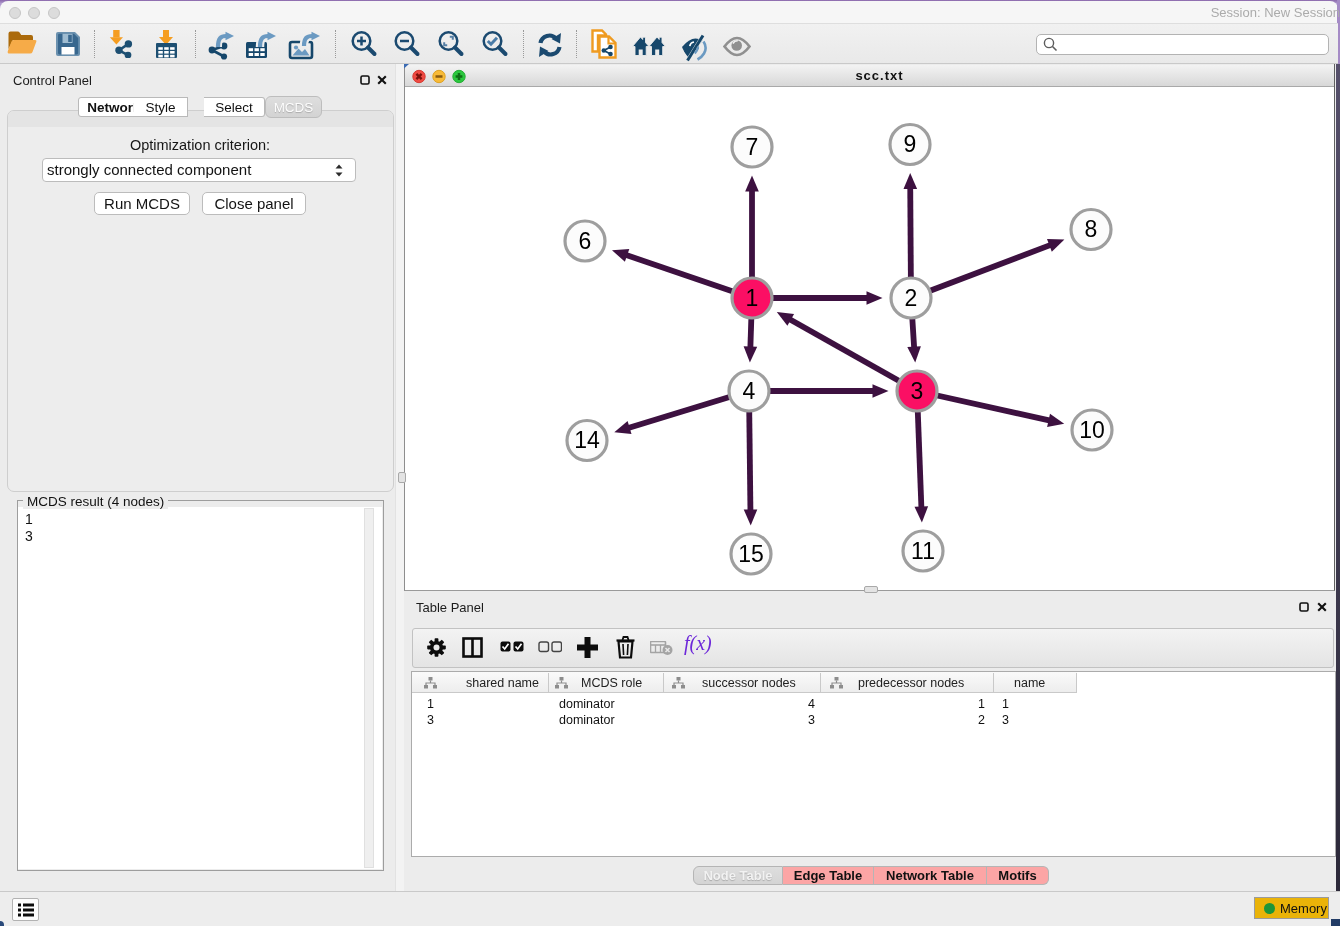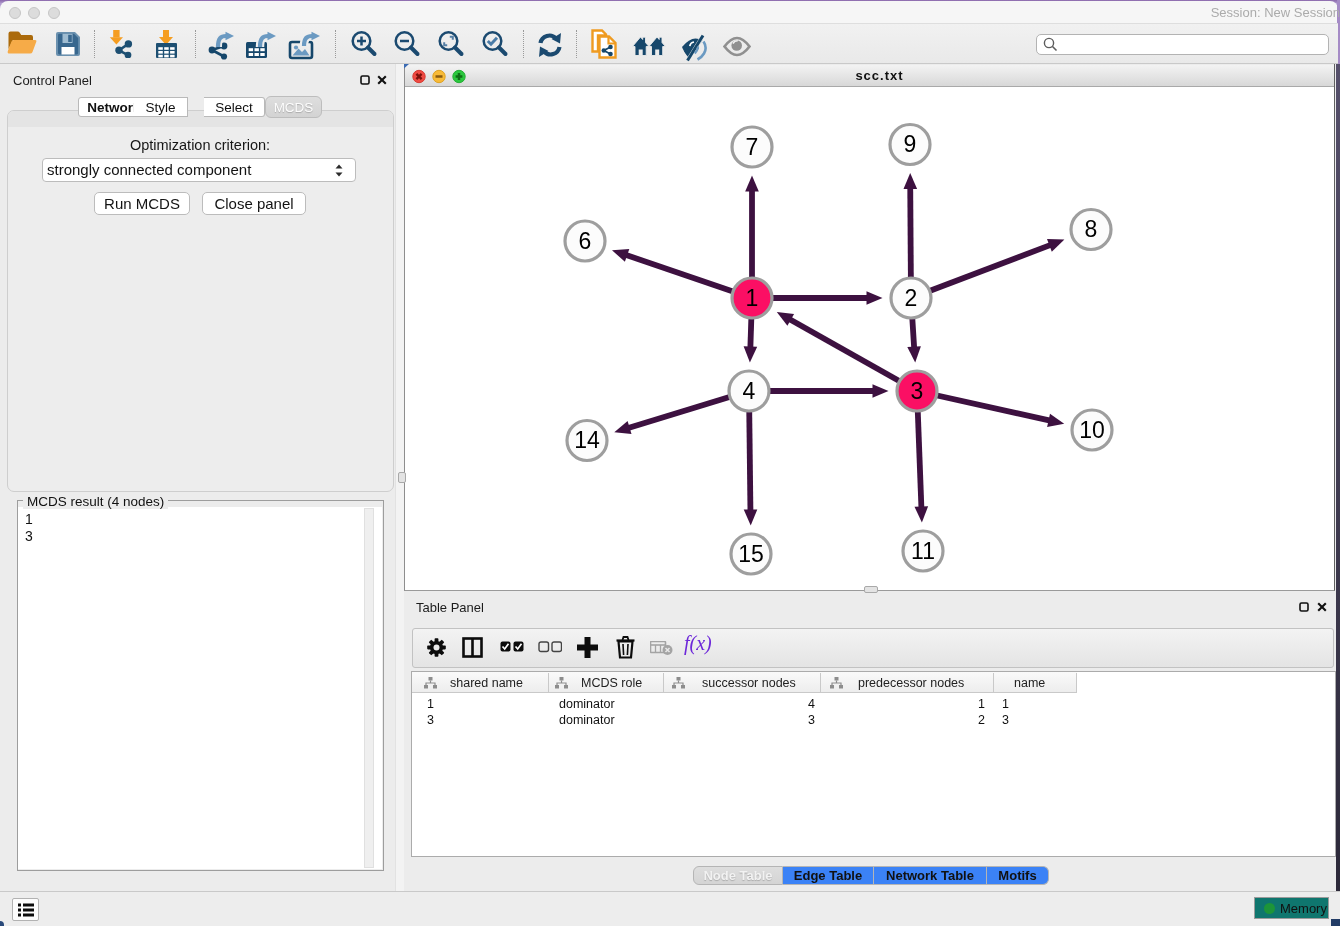--- a/index.html
+++ b/index.html
@@ -40,25 +40,25 @@
 #grip-left { left:398px; top:472px; width:8px; height:11px; background:#e3e3e3; border:1px solid #a9a9a9; border-radius:2px; }
 #grip-bottom { left:864px; top:586px; width:14px; height:7px; background:#e3e3e3; border:1px solid #a9a9a9; border-radius:2px; }
 
 #tp-title { left:416px; top:600px; font-size:13px; color:#1c1c1c; }
 #tp-toolbar { left:412px; top:628px; width:922px; height:40px; background:linear-gradient(#f3f3f3,#e4e4e4); border:1px solid #c2c2c2; border-radius:3px; }
 #tablebox { left:411px; top:671px; width:925px; height:186px; background:#fff; border:1px solid #ababab; }
 #thead { left:412px; top:672px; width:665px; height:21px; background:linear-gradient(#fafafa,#ededed); border-bottom:1px solid #c9c9c9; }
 .hsep { position:absolute; top:673px; height:19px; width:0; border-left:1px solid #c9c9c9; }
 .htxt { position:absolute; top:676px; font-size:12.5px; color:#222; }
 .rtxt { position:absolute; font-size:12.5px; color:#111; }
-.bt { position:absolute; top:866px; height:19px; background:#3b82f6; border:1px solid #b5b5b5; font-size:13px; font-weight:bold; color:#111; text-align:center; line-height:18px; }
+.bt { position:absolute; top:866px; height:19px; background:#fca5a5; border:1px solid #b5b5b5; font-size:13px; font-weight:bold; color:#111; text-align:center; line-height:18px; }
 #statusline { left:0; top:891px; width:1340px; height:1px; background:#c9c9c9; }
 #statusbar { left:0; top:892px; width:1340px; height:34px; background:#ededed; }
 #listbtn { left:12px; top:898px; width:27px; height:23px; background:#fdfdfd; border:1px solid #b2b2b2; border-radius:2px; }
-#membtn { left:1254px; top:897px; width:75px; height:22px; background:#0f766e; border:1px solid #9b9b9b; font-size:13px; color:#111; }
+#membtn { left:1254px; top:897px; width:75px; height:22px; background:#eab308; border:1px solid #9b9b9b; font-size:13px; color:#111; }
 </style>
 </head>
 <body>
 <div id="purpletop" class="abs"></div>
 <div id="titlebar" class="abs"></div>
 <div id="rightpurple" class="abs"></div>
 <div id="rightdark" class="abs"></div>
 <div class="tl" style="left:9px;"></div>
 <div class="tl" style="left:28px;"></div>
 <div class="tl" style="left:48px;"></div>
@@ -357,21 +357,21 @@
  <path d="M15.5 7 L19.5 11 M19.5 7 L15.5 11" stroke="#e9e9e9" stroke-width="1.5"></path>
 </svg>
 <div class="abs" style="left:684px; top:632px; font-family:'Liberation Serif',serif; font-style:italic; font-size:20px; color:#6d28d9;text-align:center;">f(x)</div>
 <div id="tablebox" class="abs"></div>
 <div id="thead" class="abs"></div>
 <div class="hsep" style="left:548px;"></div>
 <div class="hsep" style="left:663px;"></div>
 <div class="hsep" style="left:820px;"></div>
 <div class="hsep" style="left:993px;"></div>
 <div class="hsep" style="left:1076px;"></div>
-<div class="htxt" style="left:450px;">shared name</div>
+<div class="htxt" style="left:466px;">shared name</div>
 <div class="htxt" style="left:581px;">MCDS role</div>
 <div class="htxt" style="left:702px;">successor nodes</div>
 <div class="htxt" style="left:858px;">predecessor nodes</div>
 <div class="htxt" style="left:1014px;">name</div>
 <svg class="abs hico" style="left:424px; top:677px;" width="13" height="12" viewBox="0 0 13 12">
     <g fill="#8d8d8d">
       <rect x="4.5" y="0" width="4" height="3.5"></rect>
       <rect x="0" y="8" width="4" height="3.5"></rect>
       <rect x="9" y="8" width="4" height="3.5"></rect>
       <path d="M6.5 3.5 L6.5 6 M2 8 L2 6 L11 6 L11 8" stroke="#8d8d8d" fill="none" stroke-width="1.2"></path>

